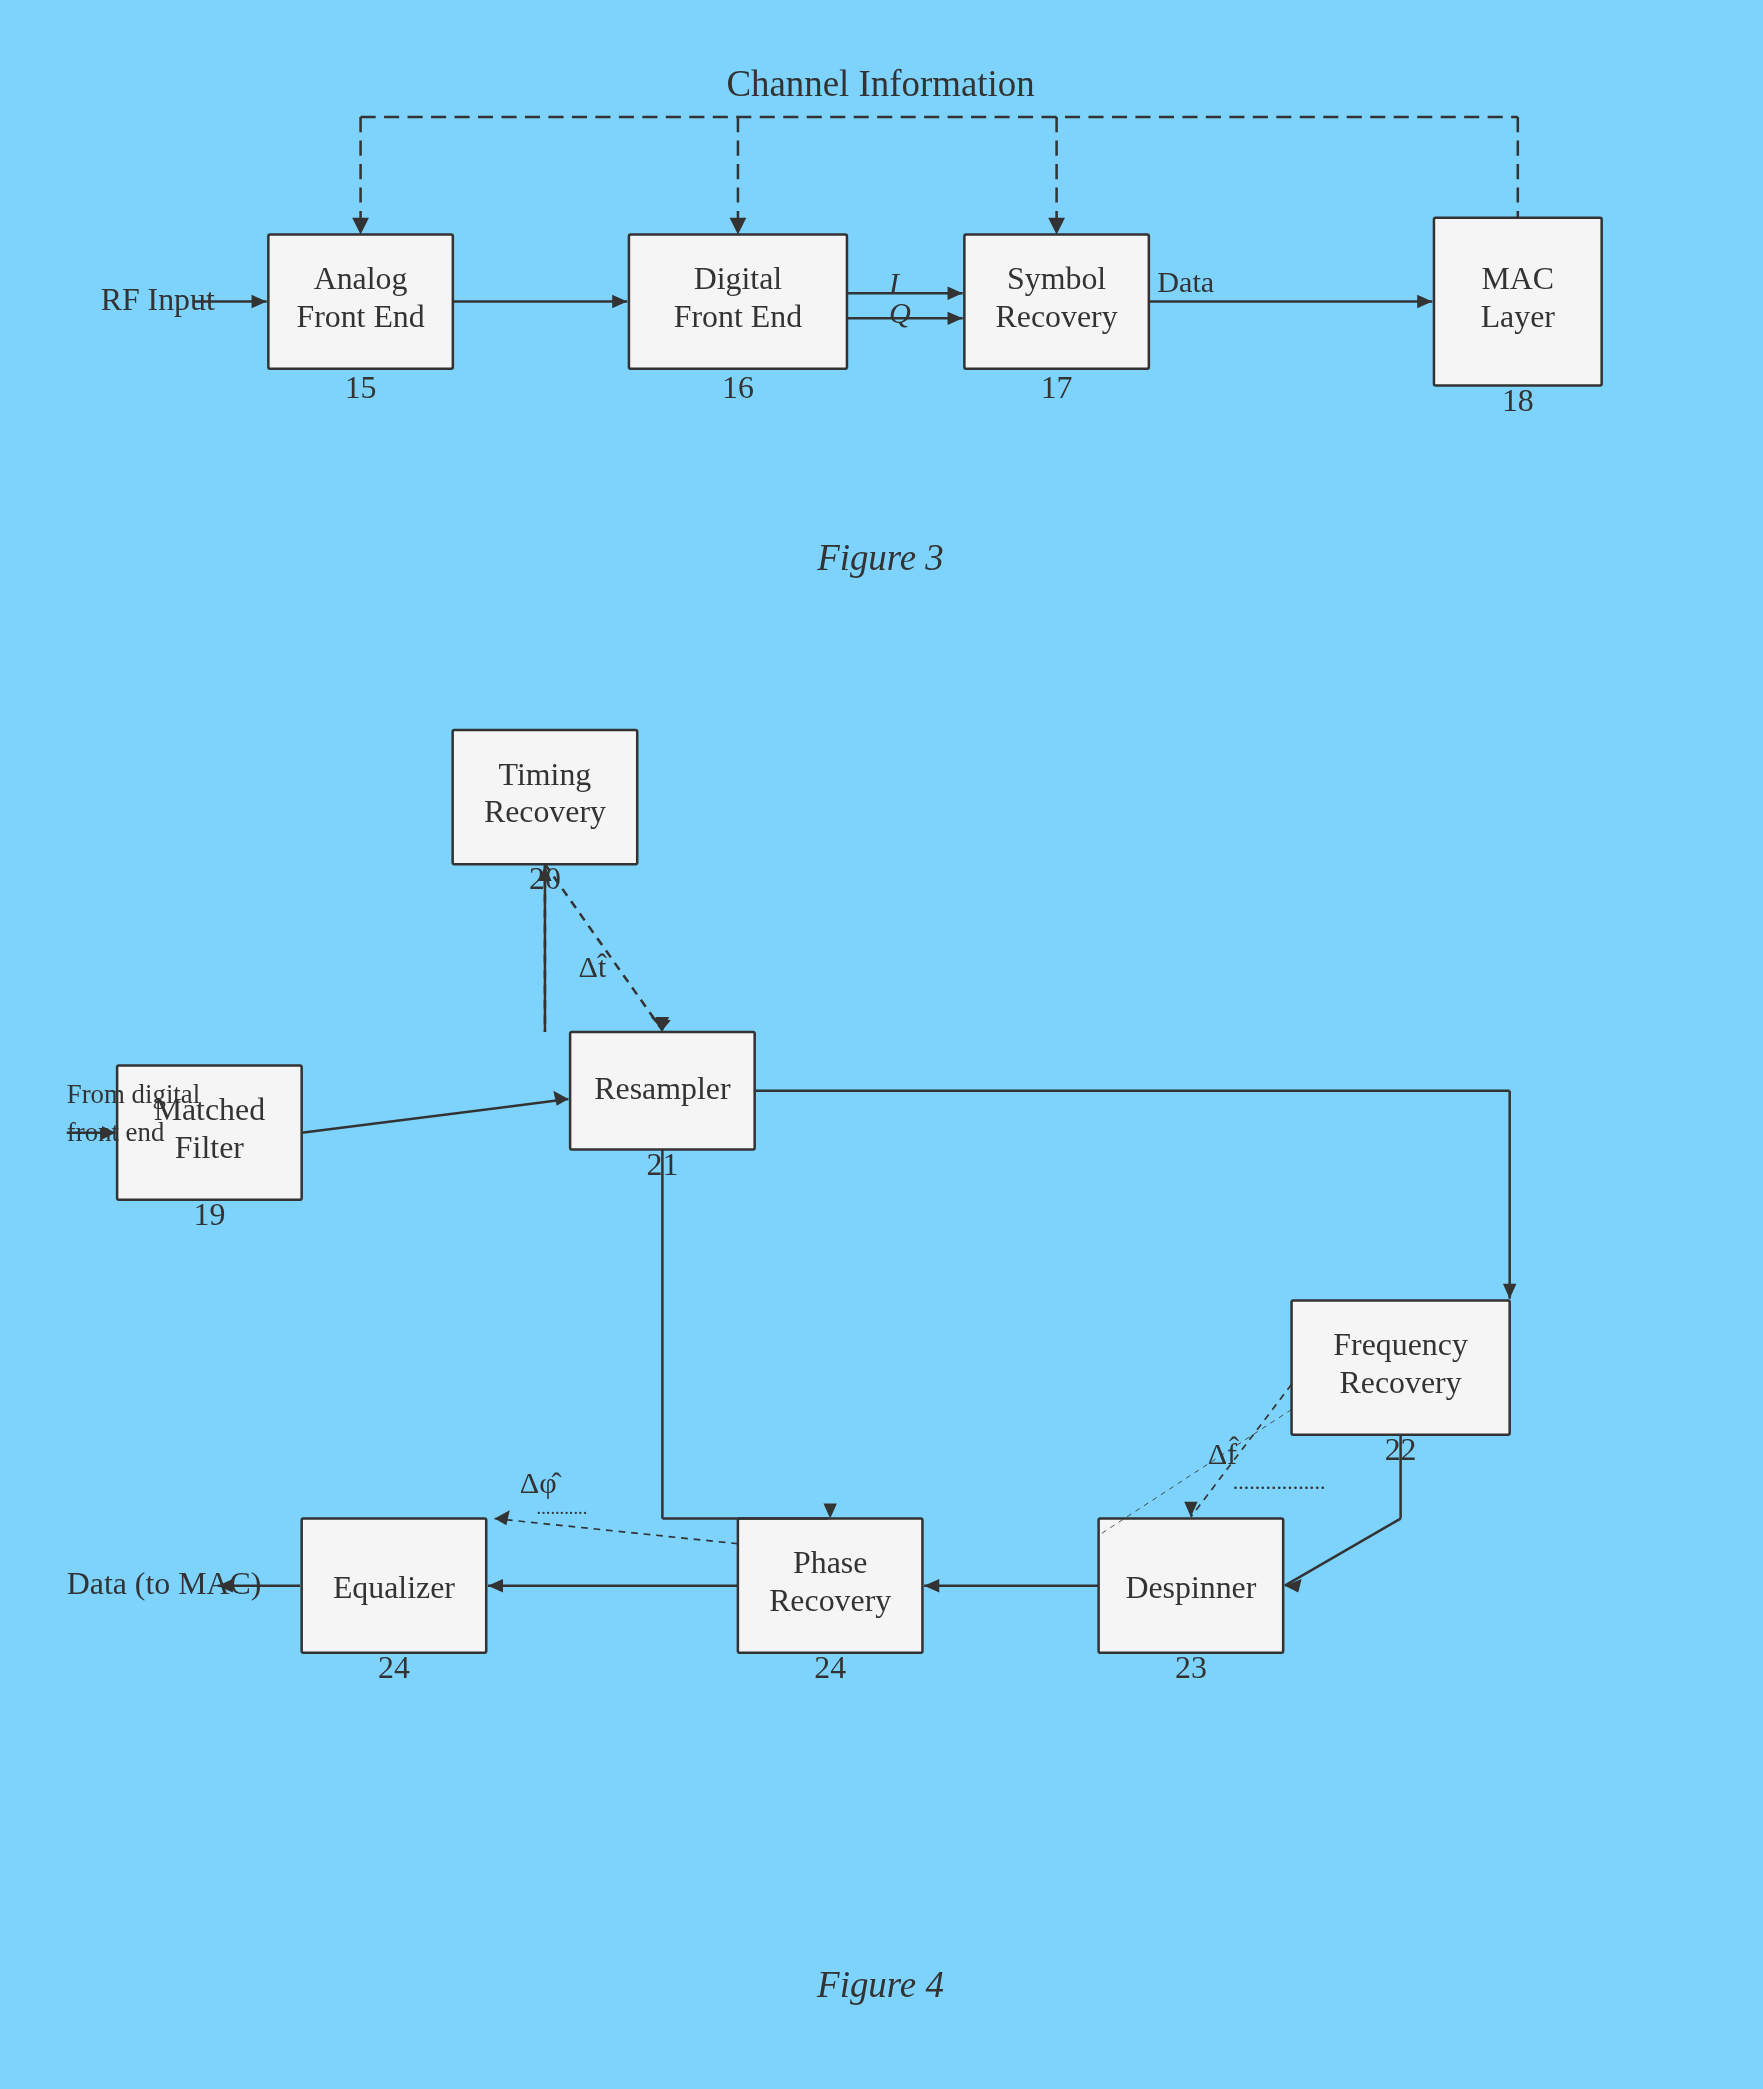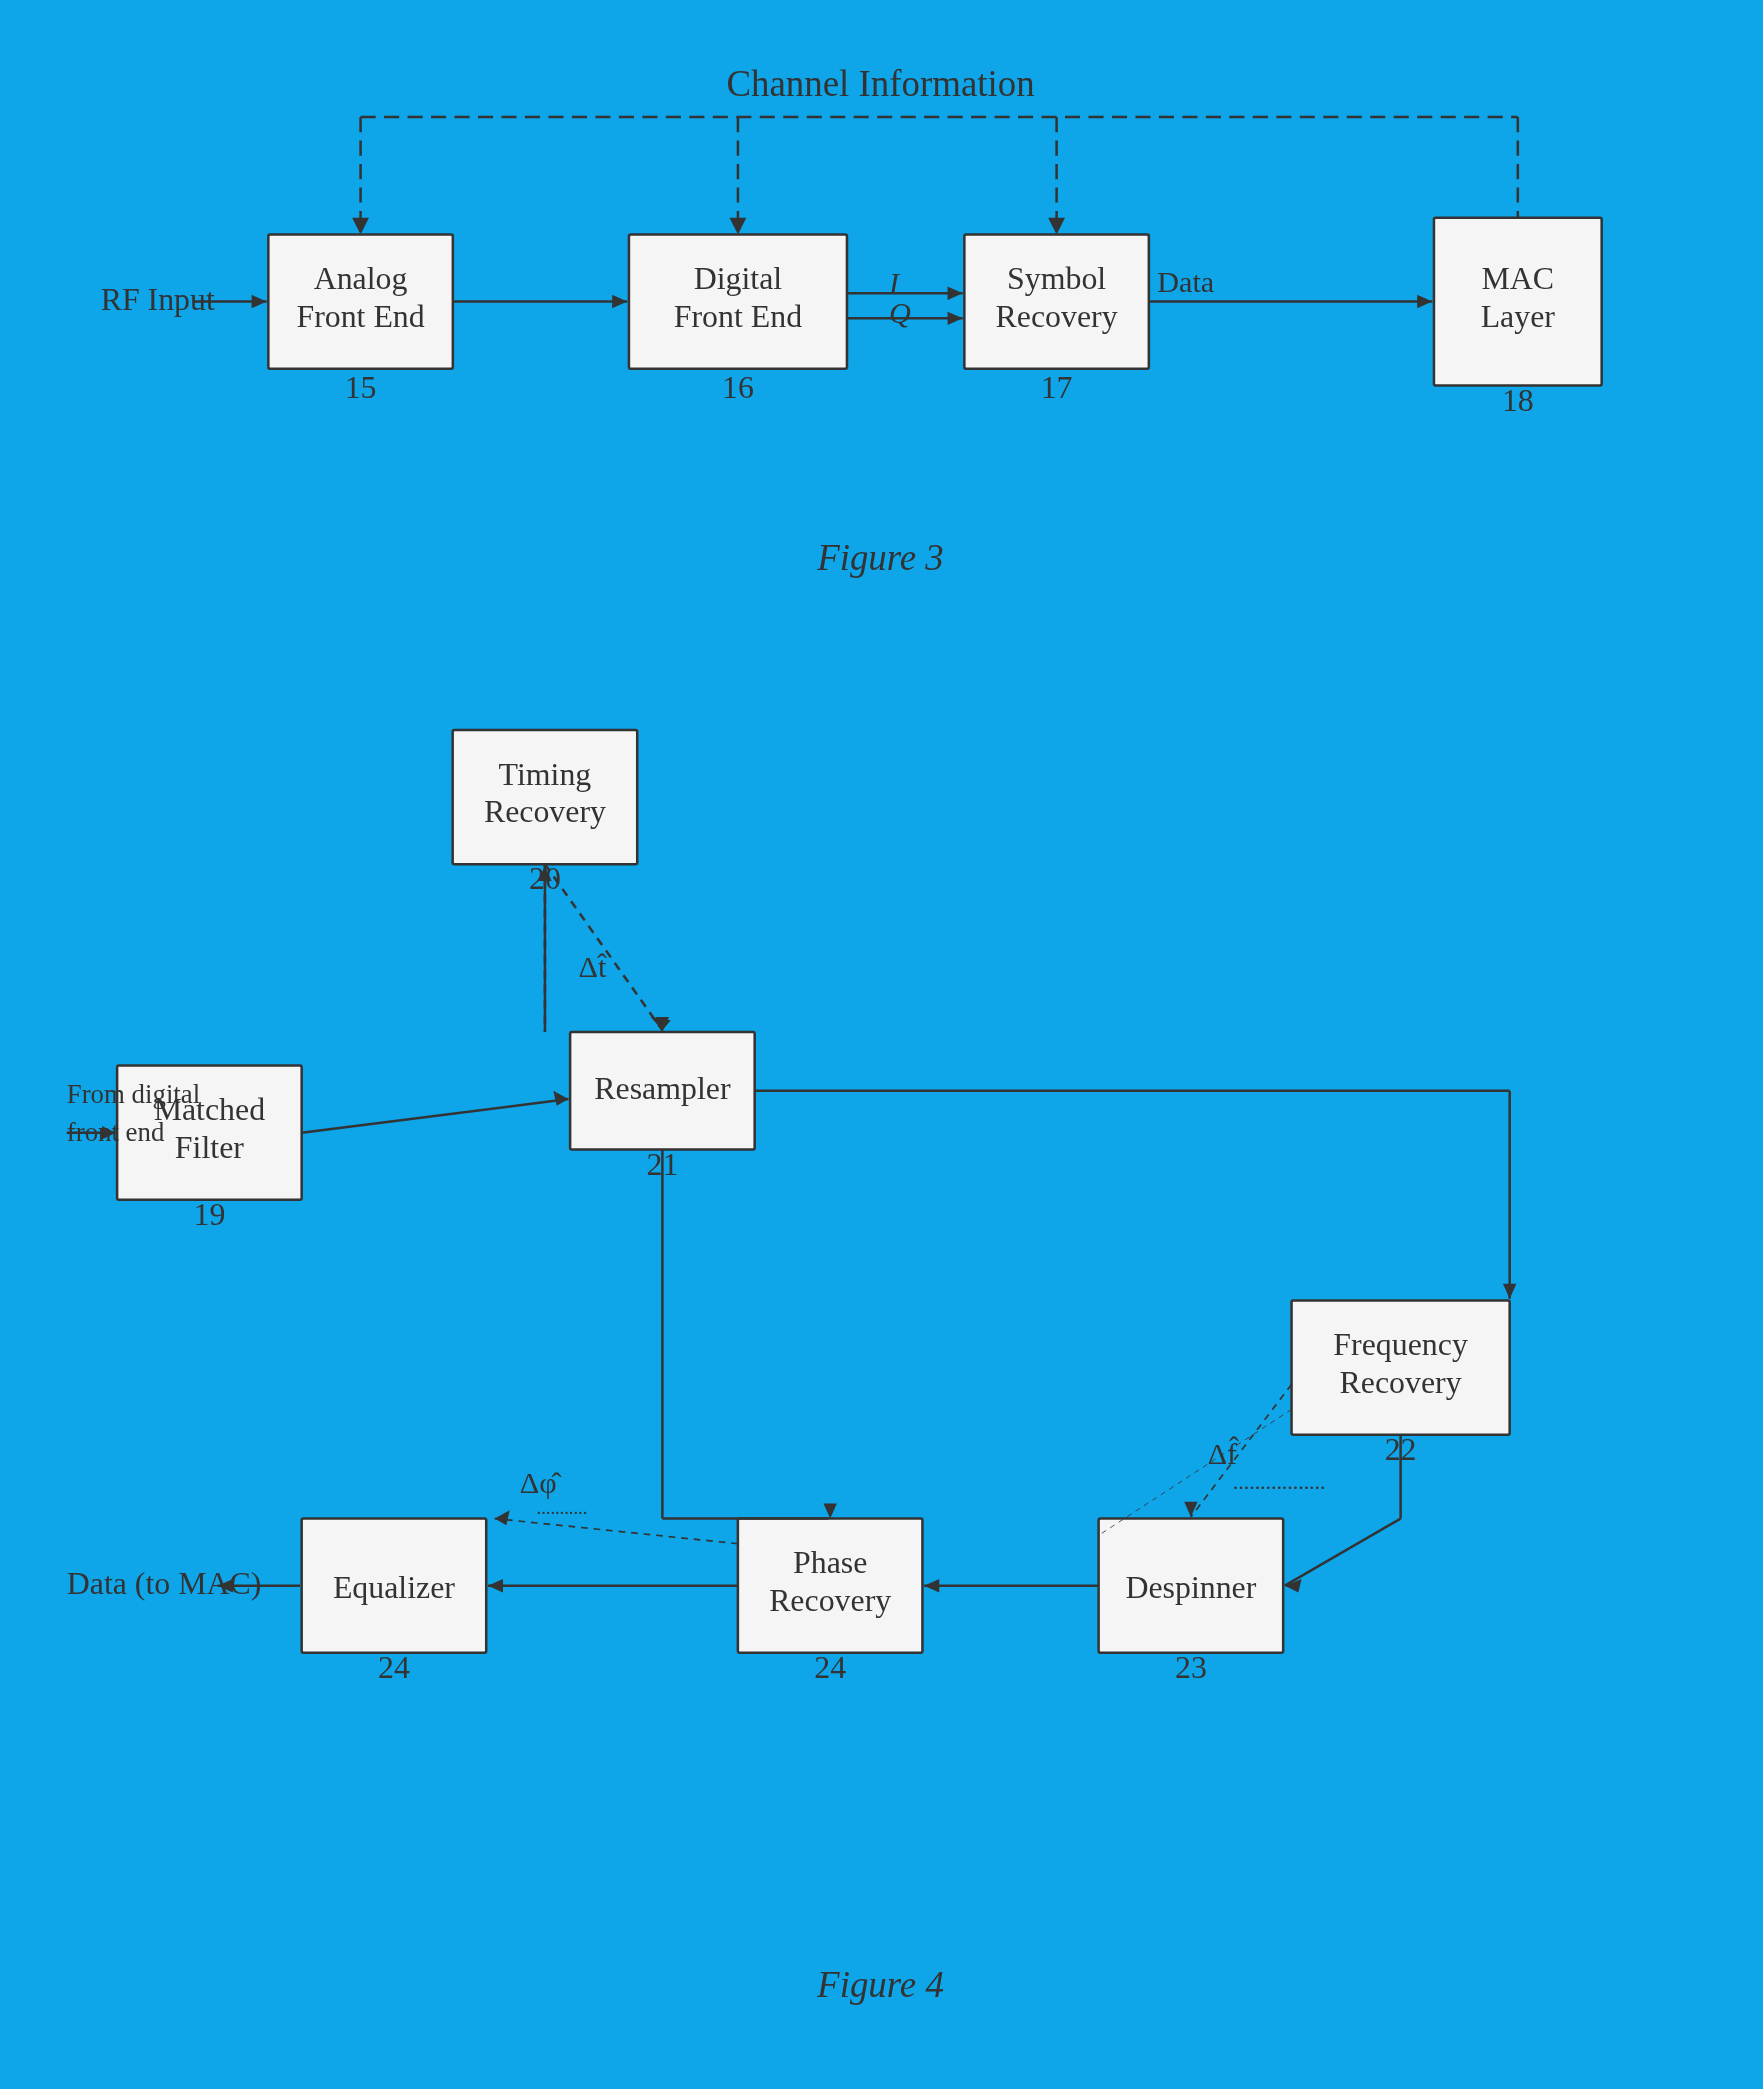--- a/index.html
+++ b/index.html
@@ -9,21 +9,21 @@
       width: 1764px;
       height: 2089px;
       overflow: hidden;
       position: relative;
     }
 
     .page {
       width: 1764px;
       height: 2089px;
       position: relative;
-      background: #0ea5e9;
+      background: #7dd3fc;
     }
   </style>
 </head>
 <body>
 
 <div class="page">
 
   <svg style="position:absolute; top:50px; left:50px; width:1661px; height:587px;" viewBox="0 0 1980 700">
 
     <line x1="370" y1="80" x2="1750" y2="80" stroke="#333" stroke-width="3" stroke-dasharray="18,10"></line>

